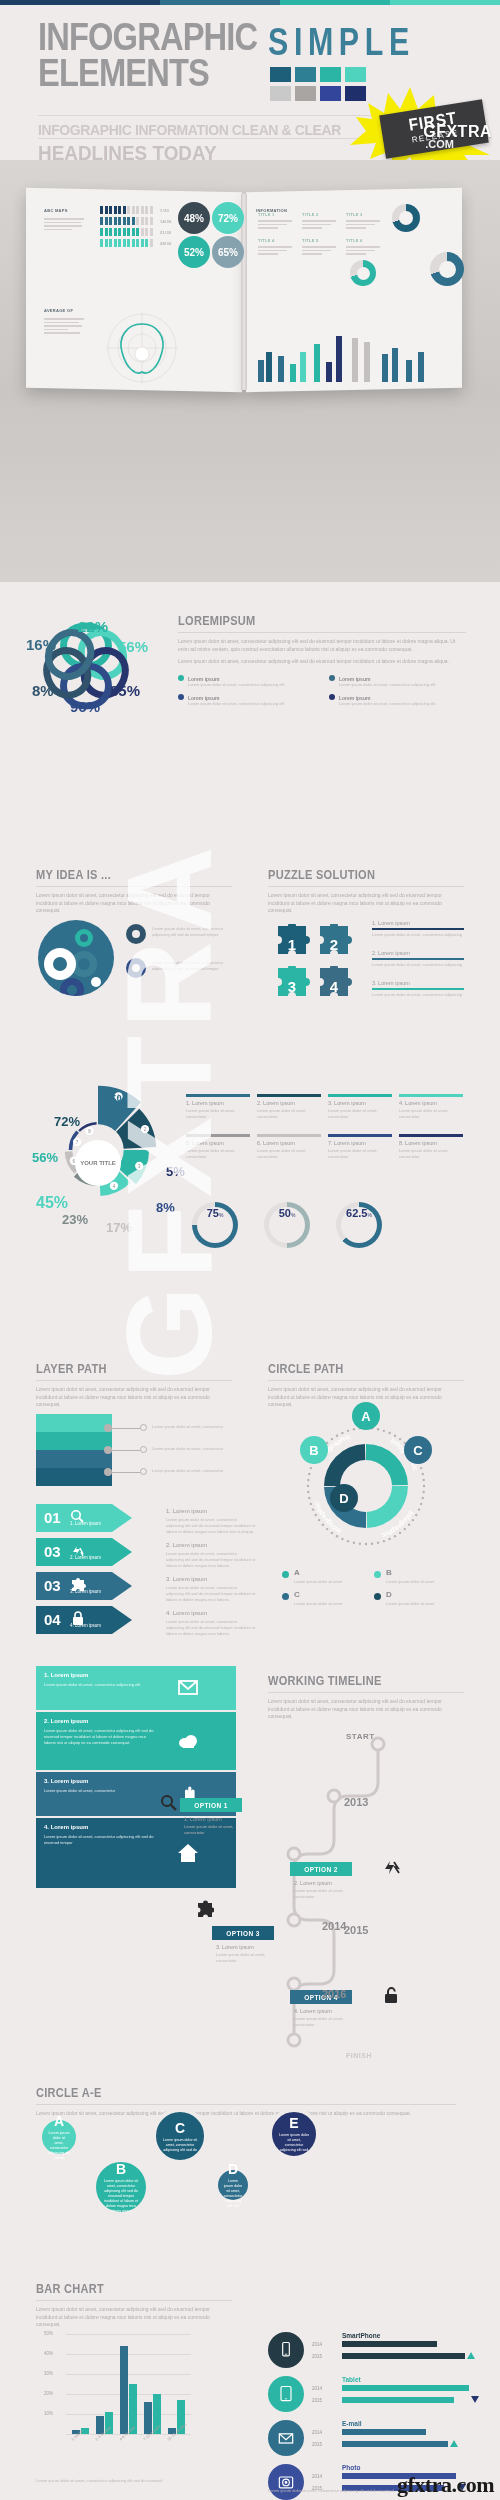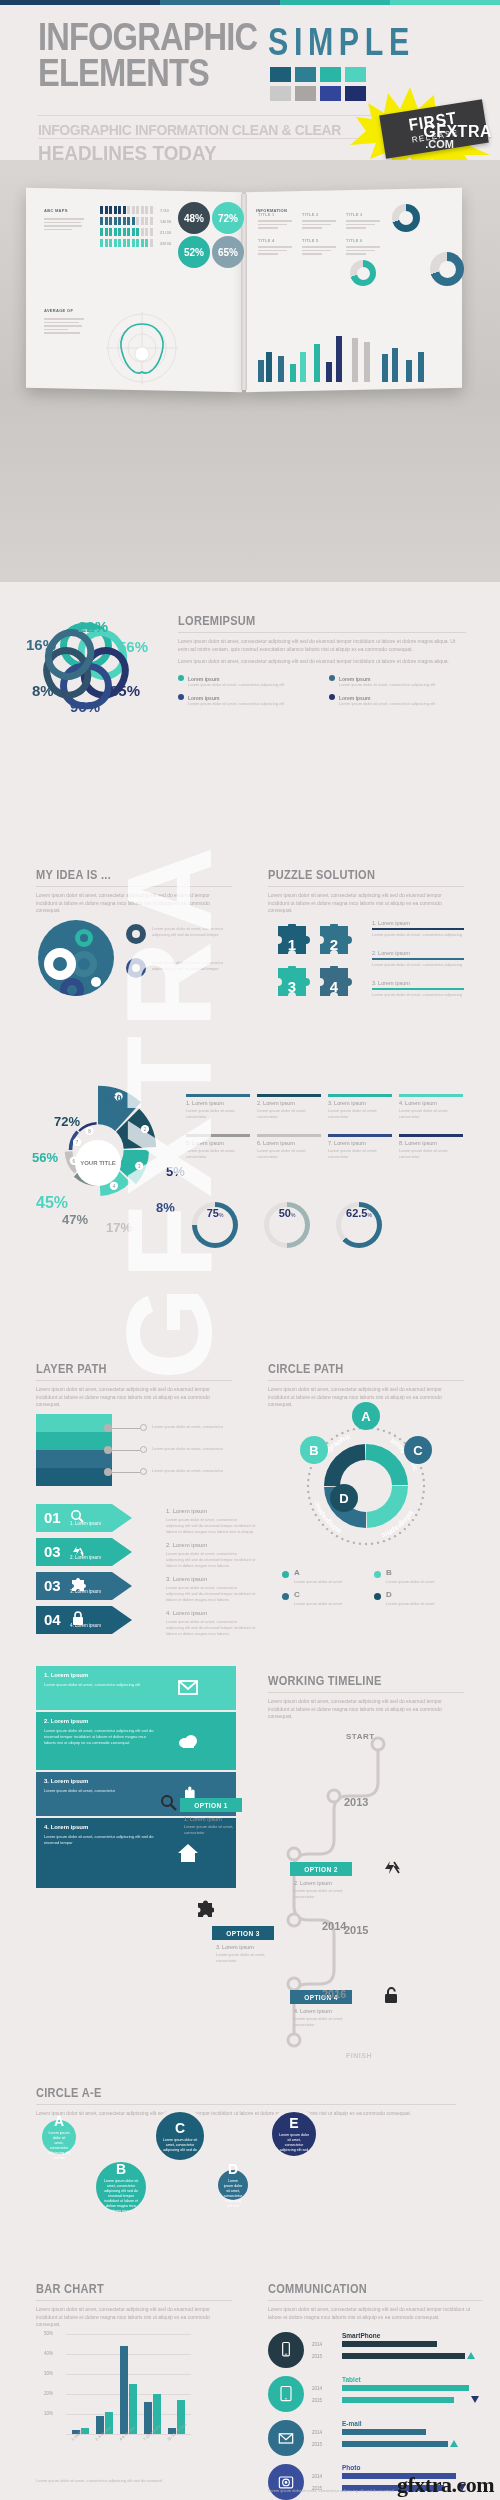--- a/index.html
+++ b/index.html
@@ -469,21 +469,21 @@
         <g>
           <circle cx="-8.66" cy="-19.46" r="4.2" fill="#ffffff"></circle>
           <text x="-8.66" y="-17.66" font-size="4.6" fill="#8d8d90" text-anchor="middle" font-family="Liberation Sans">8</text>
         </g>
       </svg>
     <div id="spiralLabels">
         <div class="pct" style="position: absolute; left: 102px; top: 32px; font-size: 13px; color: rgb(47, 111, 140);">85%</div>
         <div class="pct" style="position: absolute; left: 54px; top: 54px; font-size: 13px; color: rgb(29, 79, 99);">72%</div>
         <div class="pct" style="position: absolute; left: 32px; top: 90px; font-size: 13px; color: rgb(43, 181, 164);">56%</div>
         <div class="pct" style="position: absolute; left: 36px; top: 134px; font-size: 16px; color: rgb(79, 211, 191);">45%</div>
-        <div class="pct" style="position: absolute; left: 62px; top: 152px; font-size: 13px; color: rgb(125, 138, 138);">47%</div>
+        <div class="pct" style="position: absolute; left: 62px; top: 152px; font-size: 13px; color: rgb(125, 138, 138);">23%</div>
         <div class="pct" style="position: absolute; left: 106px; top: 160px; font-size: 13px; color: rgb(196, 192, 192);">17%</div>
         <div class="pct" style="position: absolute; left: 156px; top: 140px; font-size: 13px; color: rgb(47, 76, 136);">8%</div>
         <div class="pct" style="position: absolute; left: 166px; top: 104px; font-size: 13px; color: rgb(39, 53, 110);">5%</div>
       </div>
     <div style="position:absolute;left:75px;top:80px;width:46px;height:46px;border-radius:50%;background:#fff;
                 display:flex;align-items:center;justify-content:center;font-size:6px;font-weight:bold;color:#7f7f82">YOUR TITLE</div>
 
     <div id="spiralLegend">
         <div style="position: absolute; left: 186px; top: 34px; width: 64px; height: 3px; background: rgb(47, 111, 140);"></div>
         <div style="position: absolute; left: 186px; top: 40px; font-size: 5.5px; color: rgb(154, 154, 156);">1. Lorem ipsum</div>
@@ -861,25 +861,20 @@
           <div class="bc-cat" style="left: 58px; top: 104px;">2-3 months</div>
           <div class="bc-cat" style="left: 82px; top: 104px;">4-6 months</div>
           <div class="bc-cat" style="left: 106px; top: 104px;">7-10 months</div>
           <div class="bc-cat" style="left: 130px; top: 104px;">11-12 months</div>
         </div>
     </div>
     <div class="tiny-txt" style="position:absolute;left:36px;top:196px;width:196px">Lorem ipsum dolor sit amet, consectetur adipiscing elit sed do eiusmod.</div>
   </div>
 
   <div style="position:absolute;left:250px;top:2282px;width:250px;height:218px">
-    <div style="position:absolute;left:18px;top:0;width:214px">
-      <div class="sec-title">COMMUNICATION</div>
-      <div class="sec-rule"></div>
-      <div class="body-txt">Lorem ipsum dolor sit amet, consectetur adipiscing elit sed do eiusmod tempor incididunt ut labore et dolore magna mco laboris nisi ut aliquip ex ea commodo consequat.</div>
-    </div>
     <div id="commRows" style="position:absolute;left:18px;top:48px;width:214px">
         <div class="comm-row">
           <div class="comm-icon" style="background: rgb(36, 58, 68);">
             <svg viewBox="0 0 24 24" width="20" height="20">
               <rect x="8" y="3" width="8" height="16" rx="1.4" fill="none" stroke="#fff" stroke-width="1.4"></rect>
               <line x1="10.5" y1="17" x2="13.5" y2="17" stroke="#fff" stroke-width="1"></line>
             </svg>
           </div>
           <div class="comm-name" style="color: rgb(36, 58, 68);">SmartPhone</div>
           <div class="comm-yr" style="top: 12px;">2014</div>

